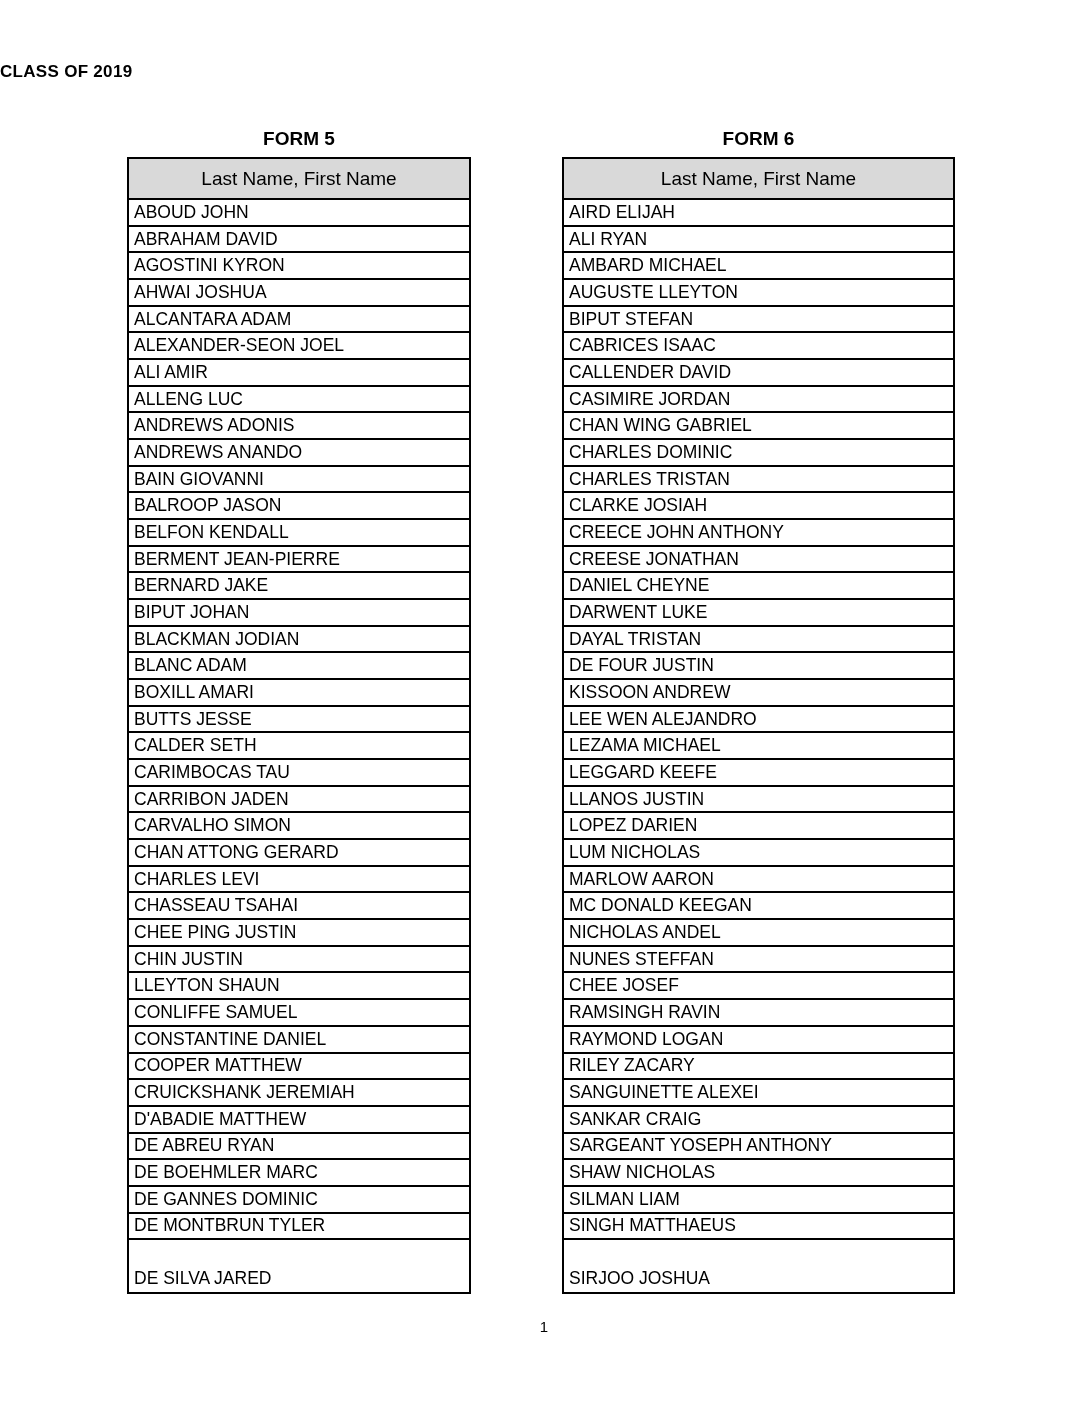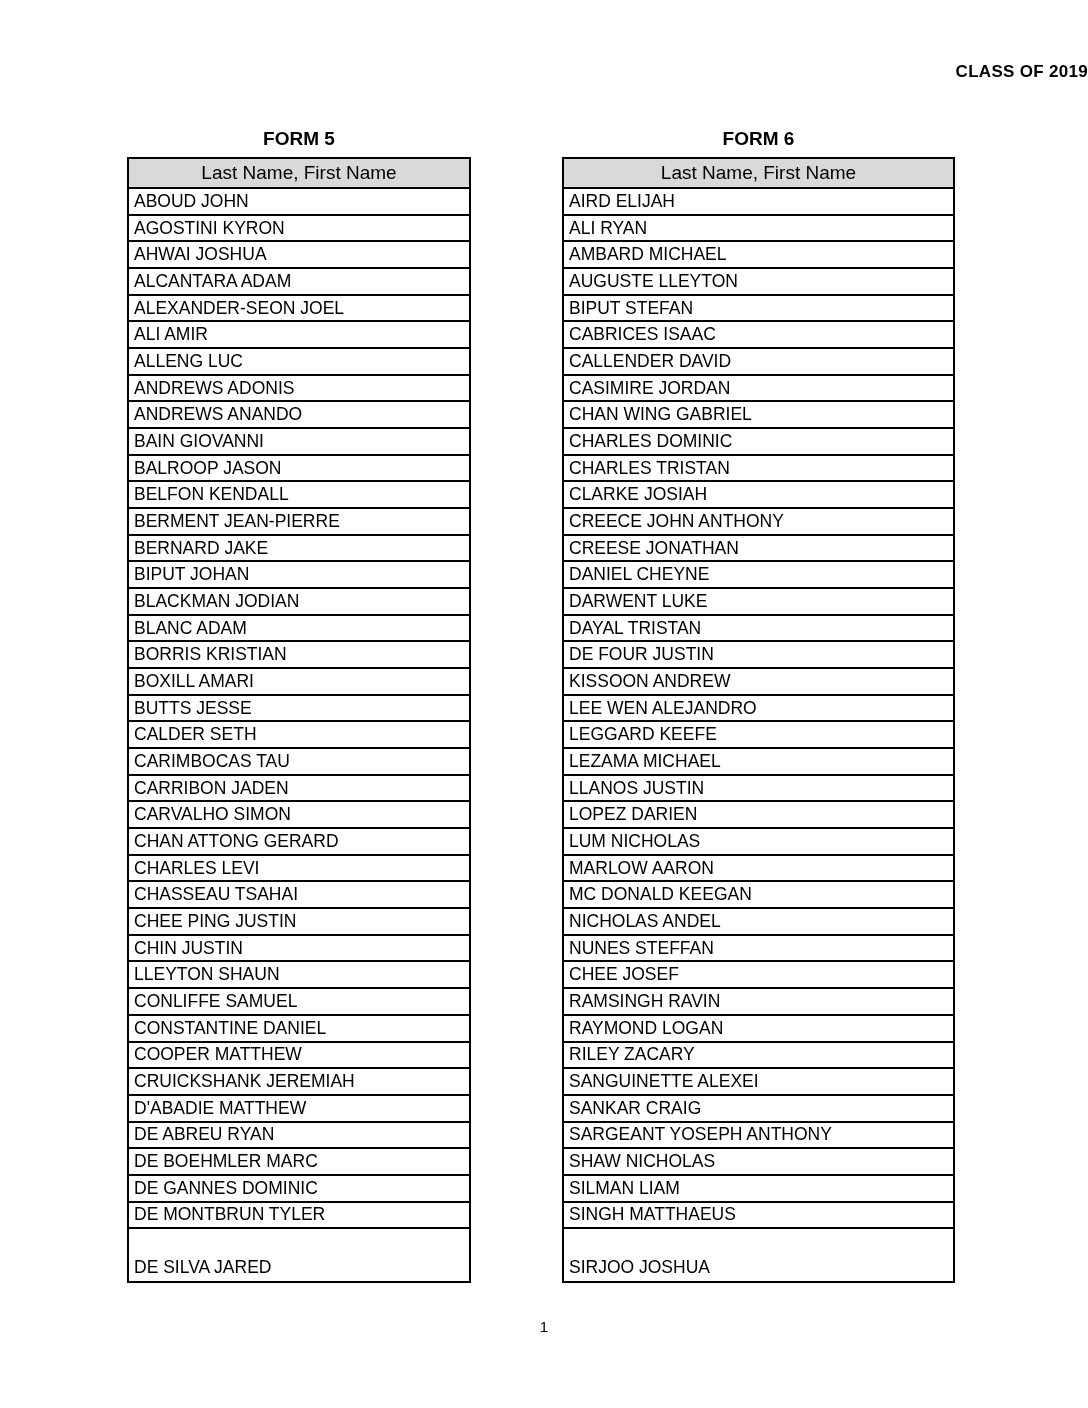--- a/index.html
+++ b/index.html
@@ -12,21 +12,21 @@
     height: 1408px;
     position: relative;
     font-family: "Liberation Sans", sans-serif;
     color: #000000;
   }
   .doc-title {
     position: absolute;
     top: 62px;
     left: 0;
     width: 100%;
-    text-align: right;
+    text-align: left;
     font-size: 17px;
     font-weight: bold;
     letter-spacing: 0.3px;
   }
   .form-title {
     position: absolute;
     top: 128px;
     text-align: center;
     font-size: 19px;
     font-weight: bold;
@@ -36,21 +36,21 @@
   .name-table {
     position: absolute;
     top: 157px;
     border: 2px solid #000000;
     box-sizing: border-box;
     background: #ffffff;
   }
   .name-table.left  { left: 127px; width: 344px; }
   .name-table.right { left: 562px; width: 393px; }
   .thead {
-    height: 30px;
+    height: 41px;
     box-sizing: border-box;
     border-bottom: 2px solid #000000;
     background: #d9d9d9;
     display: flex;
     align-items: center;
     justify-content: center;
     font-size: 19px;
   }
   .tbody .row {
     height: 26.68px;
@@ -83,37 +83,37 @@
 
 <div class="form-title left">FORM 5</div>
 
 <div class="form-title right">FORM 6</div>
 
 <div class="name-table left">
   <div class="thead">Last Name, First Name</div>
   <div class="tbody">
 
   <div class="row">ABOUD JOHN</div>
+      <div class="row">ABRAHAM DAVID</div>
       <div class="row">AGOSTINI KYRON</div>
       <div class="row">AHWAI JOSHUA</div>
       <div class="row">ALCANTARA ADAM</div>
       <div class="row">ALEXANDER-SEON JOEL</div>
       <div class="row">ALI AMIR</div>
       <div class="row">ALLENG LUC</div>
       <div class="row">ANDREWS ADONIS</div>
       <div class="row">ANDREWS ANANDO</div>
       <div class="row">BAIN GIOVANNI</div>
       <div class="row">BALROOP JASON</div>
       <div class="row">BELFON KENDALL</div>
       <div class="row">BERMENT JEAN-PIERRE</div>
       <div class="row">BERNARD JAKE</div>
       <div class="row">BIPUT JOHAN</div>
       <div class="row">BLACKMAN JODIAN</div>
       <div class="row">BLANC ADAM</div>
-      <div class="row">BORRIS KRISTIAN</div>
       <div class="row">BOXILL AMARI</div>
       <div class="row">BUTTS JESSE</div>
       <div class="row">CALDER SETH</div>
       <div class="row">CARIMBOCAS TAU</div>
       <div class="row">CARRIBON JADEN</div>
       <div class="row">CARVALHO SIMON</div>
       <div class="row">CHAN ATTONG GERARD</div>
       <div class="row">CHARLES LEVI</div>
       <div class="row">CHASSEAU TSAHAI</div>
       <div class="row">CHEE PING JUSTIN</div>
@@ -149,22 +149,22 @@
       <div class="row">CHARLES TRISTAN</div>
       <div class="row">CLARKE JOSIAH</div>
       <div class="row">CREECE JOHN ANTHONY</div>
       <div class="row">CREESE JONATHAN</div>
       <div class="row">DANIEL CHEYNE</div>
       <div class="row">DARWENT LUKE</div>
       <div class="row">DAYAL TRISTAN</div>
       <div class="row">DE FOUR JUSTIN</div>
       <div class="row">KISSOON ANDREW</div>
       <div class="row">LEE WEN ALEJANDRO</div>
+      <div class="row">LEZAMA MICHAEL</div>
       <div class="row">LEGGARD KEEFE</div>
-      <div class="row">LEZAMA MICHAEL</div>
       <div class="row">LLANOS JUSTIN</div>
       <div class="row">LOPEZ DARIEN</div>
       <div class="row">LUM NICHOLAS</div>
       <div class="row">MARLOW AARON</div>
       <div class="row">MC DONALD KEEGAN</div>
       <div class="row">NICHOLAS ANDEL</div>
       <div class="row">NUNES STEFFAN</div>
       <div class="row">CHEE JOSEF</div>
       <div class="row">RAMSINGH RAVIN</div>
       <div class="row">RAYMOND LOGAN</div>

